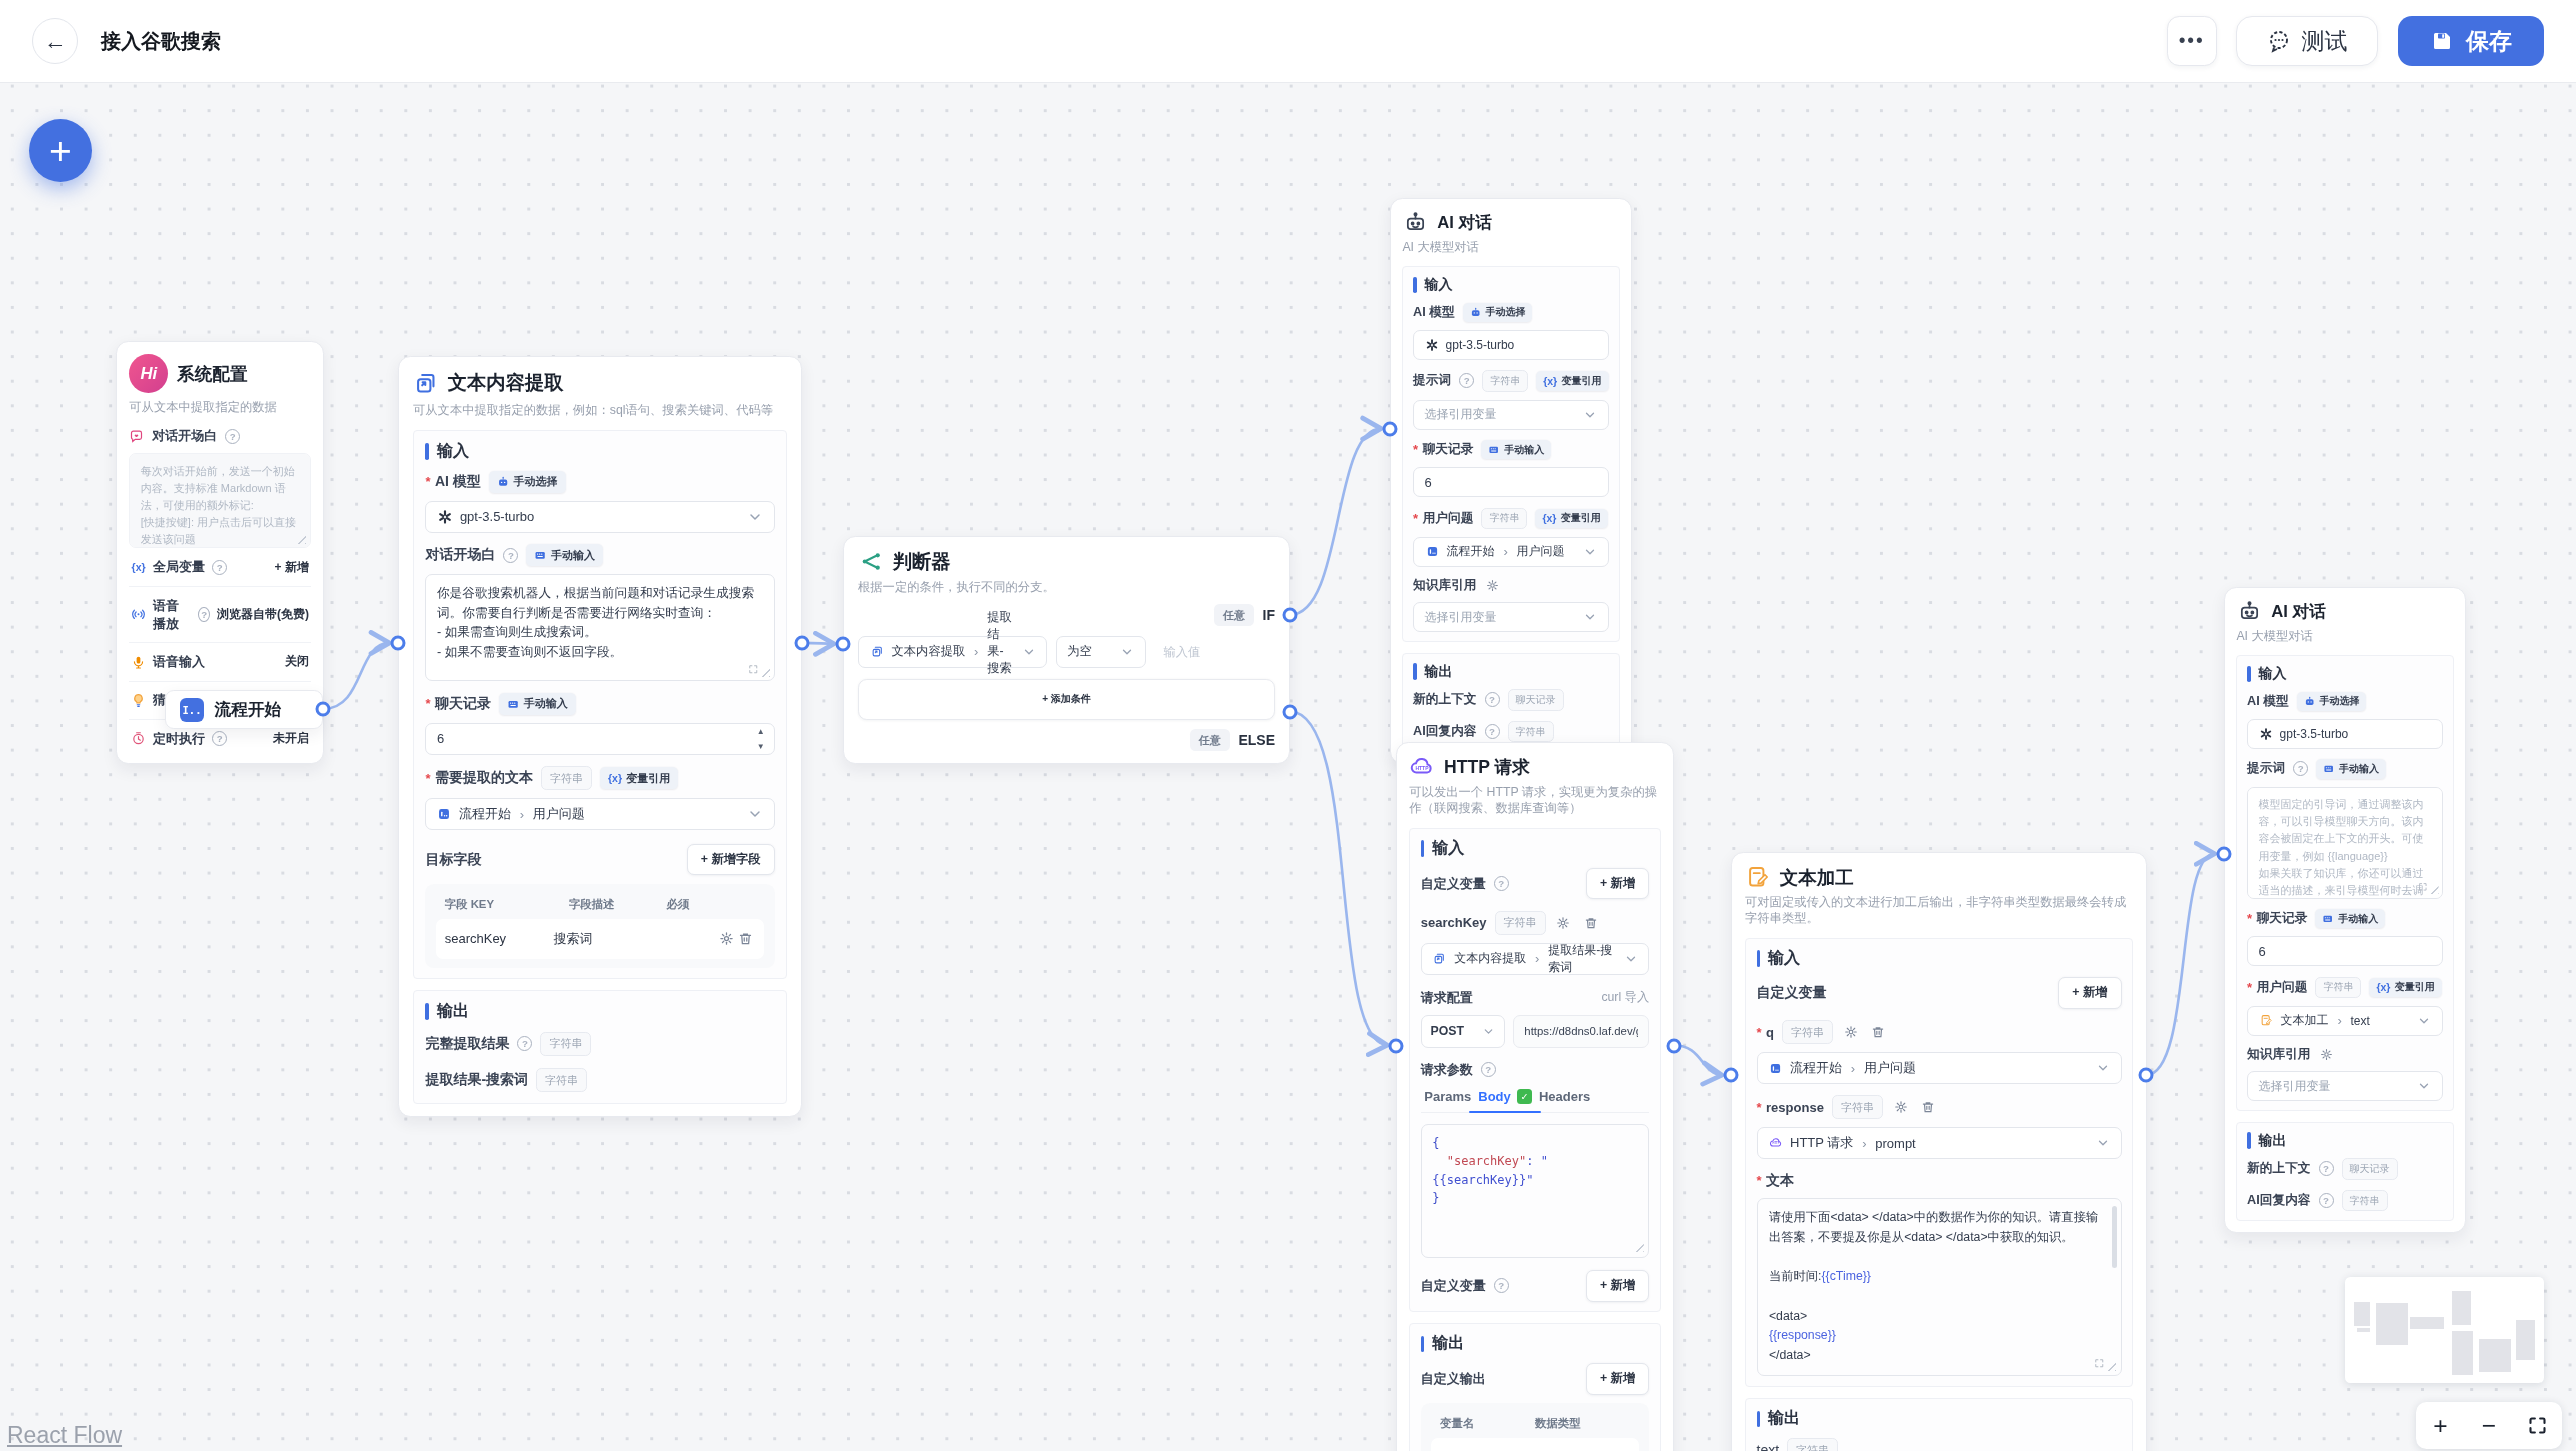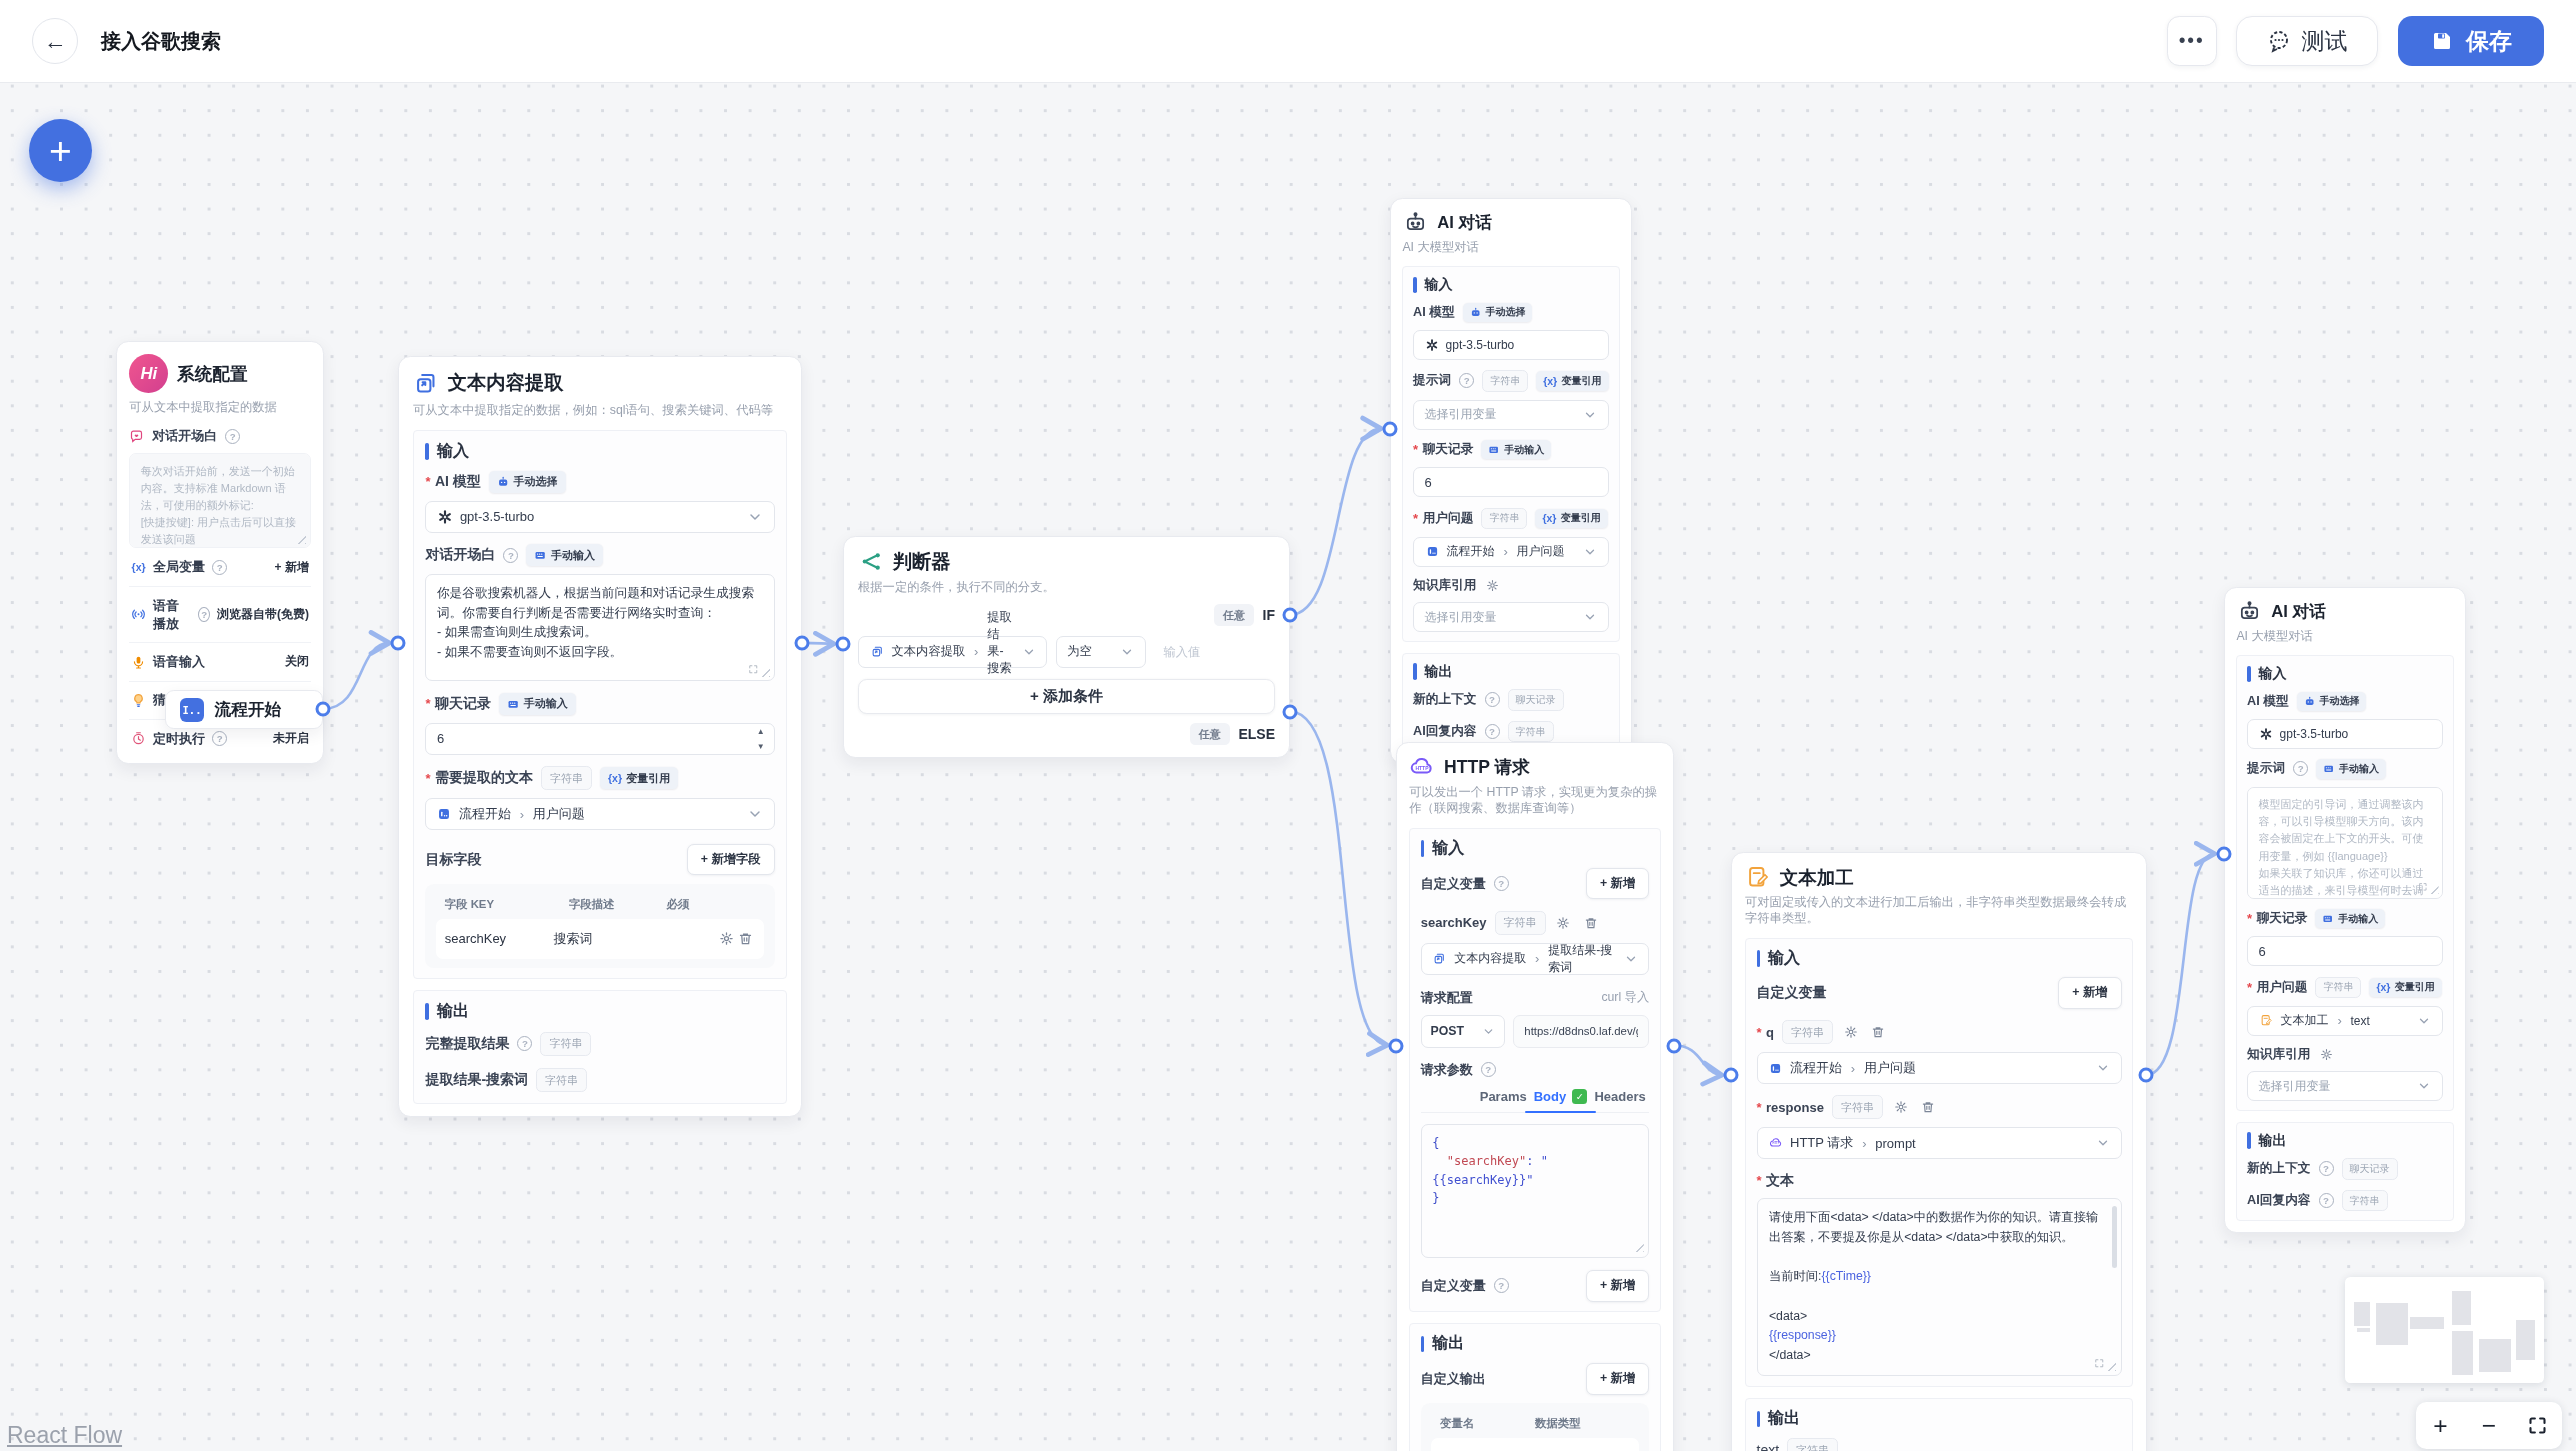--- a/index.html
+++ b/index.html
@@ -102,28 +102,28 @@
   .toggle::after { content:""; position:absolute; left:1.8px; top:1.8px; width:14px; height:14px;
     border-radius:50%; background:#fff; box-shadow:0 0.9px 2.6px rgba(0,0,0,.2); }
   .avatar-hi { width:39px; height:39px; border-radius:50%; background:linear-gradient(135deg,#f0568f,#d23f8f);
     color:#fff; font-style:italic; font-weight:700; font-size:16.7px; display:flex; align-items:center; justify-content:center;text-align:center; }
 
   
   .cond-row { display:flex; align-items:center; gap:8.8px; margin-top:8.8px; }
   .if-row { display:flex; align-items:center; justify-content:flex-end; gap:8.8px; margin-top:7px;
     font-size:14px; font-weight:700; color:#29313f; }
   .any-badge { background:#f1f3f7; border-radius:5.3px; padding:3.5px 8.8px; font-size:11px; color:#6f7a8b; font-weight:600; cursor:pointer; }
-  .addcond { margin-top:10.5px; width:100%; height:35px; border:0.9px solid #e8eaef; border-radius:8.8px; background:#fff;
-    font-size:15px; color:#2b3342; font-weight:600; cursor:pointer; box-shadow:0 0.9px 2.6px rgba(20,30,60,.05); }
+  .addcond { margin-top:10.5px; width:100%; height:41px; border:0.9px solid #e8eaef; border-radius:8.8px; background:#fff;
+    font-size:10px; color:#2b3342; font-weight:600; cursor:pointer; box-shadow:0 0.9px 2.6px rgba(20,30,60,.05); }
   .cond-input { height:33px; border-radius:7px; background:transparent; border:none; font-size:12.3px;
     color:#c0c7d2; padding:0 8.8px; width:114px; }
   .cond-input::placeholder{ color:#c0c7d2; }
 
   
-  .tabs { display:flex; justify-content:flex-end; align-items:center; margin-top:10.5px;
+  .tabs { display:flex; justify-content:flex-start; align-items:center; margin-top:10.5px;
     border-bottom:0.9px solid #eef0f4; padding-bottom:8px; }
   .tab { font-size:13px; color:#5d6778; font-weight:600; cursor:pointer; display:flex; gap:6.2px; align-items:center;
     position:relative; padding:0 3.5px; }
   .tab.active { color:#3370ff; }
   .tab.active::after { content:""; position:absolute; left:-5.3px; right:-5.3px; bottom:-8.8px; height:2.6px;
     border-radius:1.8px; background:#3370ff; }
   .okchip { width:15px; height:15px; border-radius:3.5px; background:#3fb950; color:#fff; font-size:9.7px;
     display:inline-flex; align-items:center; justify-content:center; font-weight:700; }
   .code { margin-top:10.5px; border:0.9px solid #e3e6ec; border-radius:7px; min-height:134px; padding:8.8px 10.5px;
     font-family:"DejaVu Sans Mono","Liberation Mono",monospace; font-size:12px; line-height:1.55; position:relative; }

